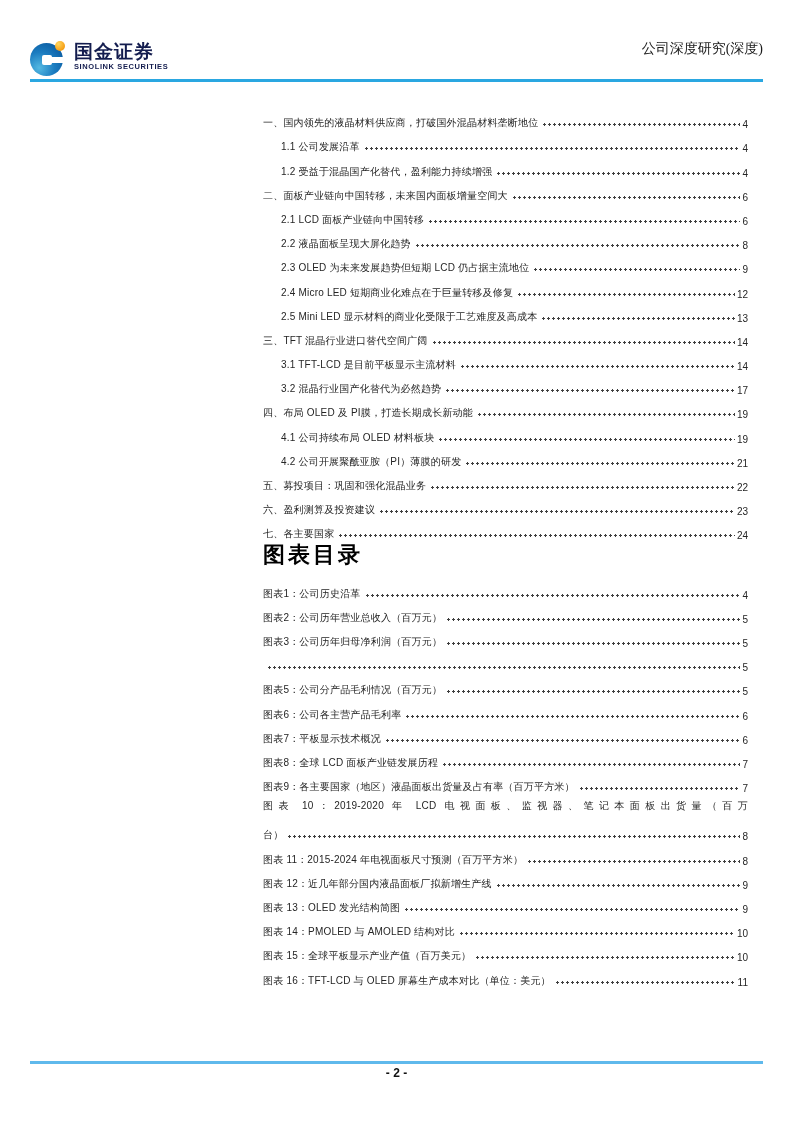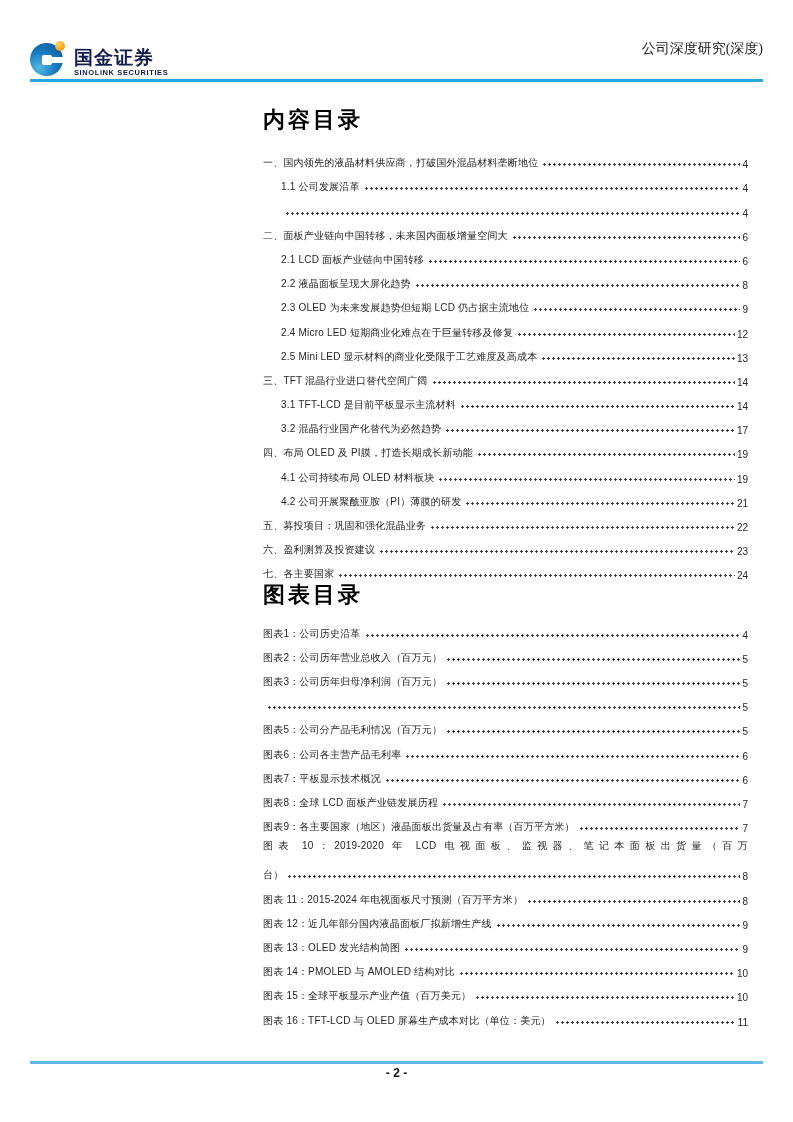--- a/index.html
+++ b/index.html
@@ -7,21 +7,21 @@
     position:relative; width:793px; height:1122px; margin:0 auto;
     background:#ffffff; overflow:hidden;
     font-family:"Liberation Sans","DejaVu Sans",sans-serif;
     color:#252525;
   }
   
   .header {
     position:absolute; left:30px; right:30px; top:42px; height:36px;
     display:flex; justify-content:space-between; align-items:flex-end;
   }
-  .logo { display:flex; align-items:flex-end; }
+  .logo { display:flex; align-items:flex-start; }
   .logo-icon { position:relative; width:37px; height:37px; margin-right:7px; }
   .logo-circle {
     position:absolute; left:0; top:2px; width:33px; height:33px; border-radius:50%;
     background:radial-gradient(circle at 28% 75%, #53b8e2 0%, #1b7cc0 45%, #0d5fa4 80%);
   }
   .logo-notch { position:absolute; left:12px; top:14px; width:10px; height:10px; background:#ffffff; border-radius:2px; }
   .logo-arm { position:absolute; left:20px; top:16px; width:13px; height:6px; background:#ffffff; }
   .logo-dot {
     position:absolute; right:2px; top:0; width:10px; height:10px; border-radius:50%;
     background:radial-gradient(circle at 35% 30%, #ffd65e 0%, #f6a21a 65%, #e88c00 100%);
@@ -81,33 +81,33 @@
       <div class="logo-text">
         <div class="logo-cn">国金证券</div>
         <div class="logo-en">SINOLINK SECURITIES</div>
       </div>
     </div>
     <div class="doc-type">公司深度研究(深度)</div>
   </div>
   <div class="hr-blue"></div>
 
   <div class="content">
-    <h2 class="sec-title">内容目录</h2>
     <div class="list">
         <div class="trow">
           <span class="tt">一、国内领先的液晶材料供应商，打破国外混晶材料垄断地位</span>
           <span class="leader"></span>
           <span class="pg">4</span>
         </div>
         <div class="trow lvl2">
           <span class="tt">1.1 公司发展沿革</span>
           <span class="leader"></span>
           <span class="pg">4</span>
         </div>
         <div class="trow lvl2">
+          <span class="tt">1.2 受益于混晶国产化替代，盈利能力持续增强</span>
           <span class="leader"></span>
           <span class="pg">4</span>
         </div>
         <div class="trow">
           <span class="tt">二、面板产业链向中国转移，未来国内面板增量空间大</span>
           <span class="leader"></span>
           <span class="pg">6</span>
         </div>
         <div class="trow lvl2">
           <span class="tt">2.1 LCD 面板产业链向中国转移</span>

